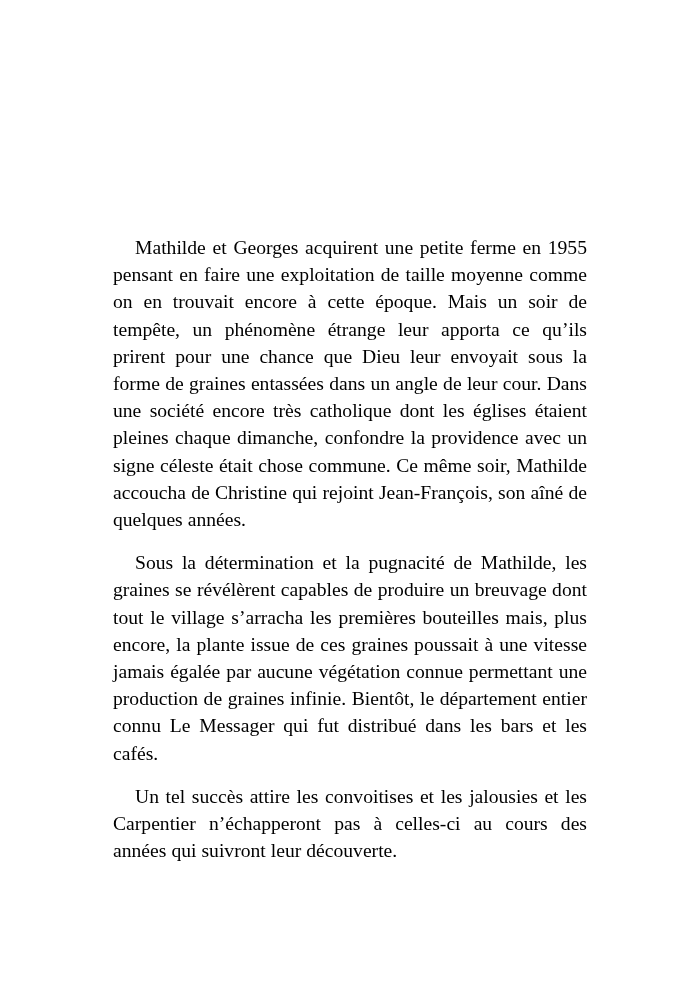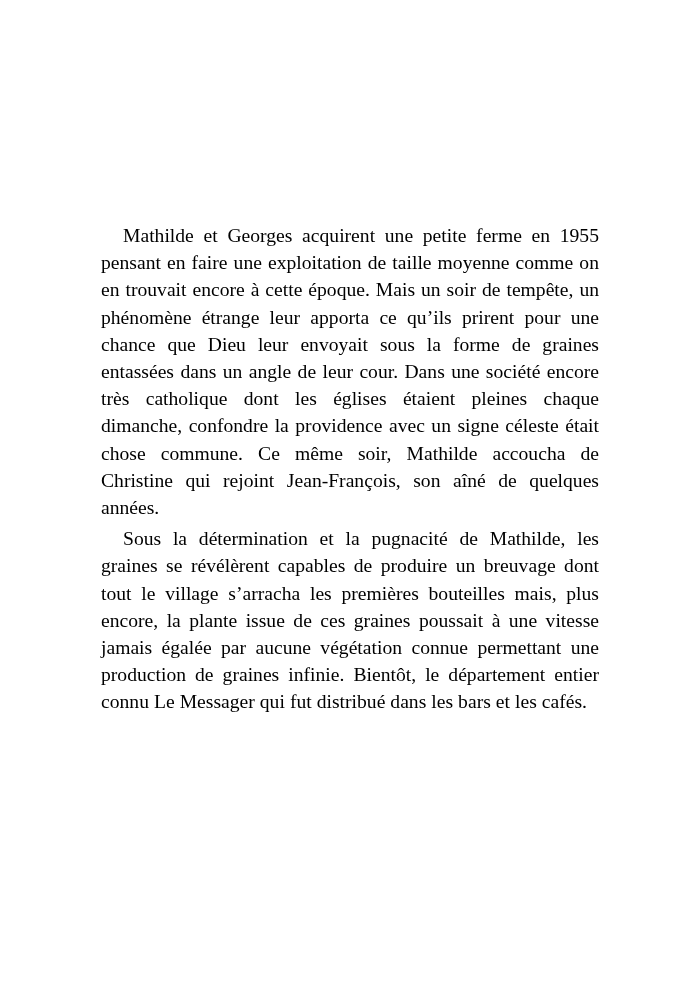--- a/index.html
+++ b/index.html
@@ -19,21 +19,21 @@
   }
 
   .text-block {
     position: absolute;
     left: 97px;
     top: 218px;
     width: 506px;
   }
 
   .body-paragraph {
-    margin: 4px;
+    margin: 16px;
     font-family: "Liberation Serif", "DejaVu Serif", serif;
     font-size: 19.6px;
     line-height: 27.2px;
     color: #000000;
     text-align: justify;
     text-justify: inter-word;
     text-indent: 22px;
     hyphens: none;
     -webkit-hyphens: none;
     word-spacing: 0.1px;
@@ -45,14 +45,15 @@
     margin-bottom: 0;
   }
 </style>
 </head>
 <body>
 
 <div class="page">
   <div class="text-block">
     <p class="body-paragraph">Mathilde et Georges acquirent une petite ferme en 1955 pensant en faire une exploitation de taille moyenne comme on en trouvait encore à cette époque. Mais un soir de tempête, un phénomène étrange leur apporta ce qu’ils prirent pour une chance que Dieu leur envoyait sous la forme de graines entassées dans un angle de leur cour. Dans une société encore très catholique dont les églises étaient pleines chaque dimanche, confondre la providence avec un signe céleste était chose commune. Ce même soir, Mathilde accoucha de Christine qui rejoint Jean-François, son aîné de quelques années.</p>
     <p class="body-paragraph">Sous la détermination et la pugnacité de Mathilde, les graines se révélèrent capables de produire un breuvage dont tout le village s’arracha les premières bouteilles mais, plus encore, la plante issue de ces graines poussait à une vitesse jamais égalée par aucune végétation connue permettant une production de graines infinie. Bientôt, le département entier connu Le Messager qui fut distribué dans les bars et les cafés.</p>
+    <p class="body-paragraph">Un tel succès attire les convoitises et les jalousies et les Carpentier n’échapperont pas à celles-ci au cours des années qui suivront leur découverte.</p>
   </div>
 </div>
 
 </body></html>

